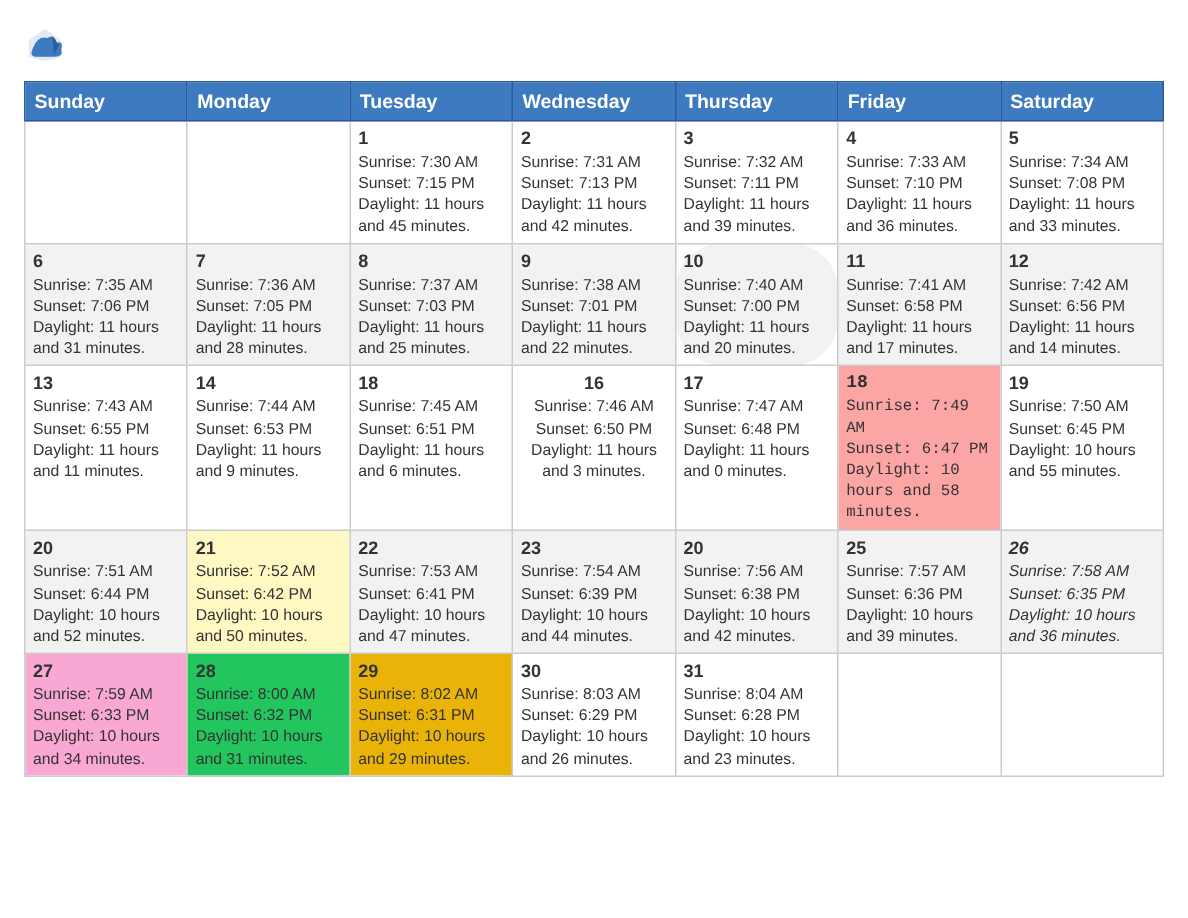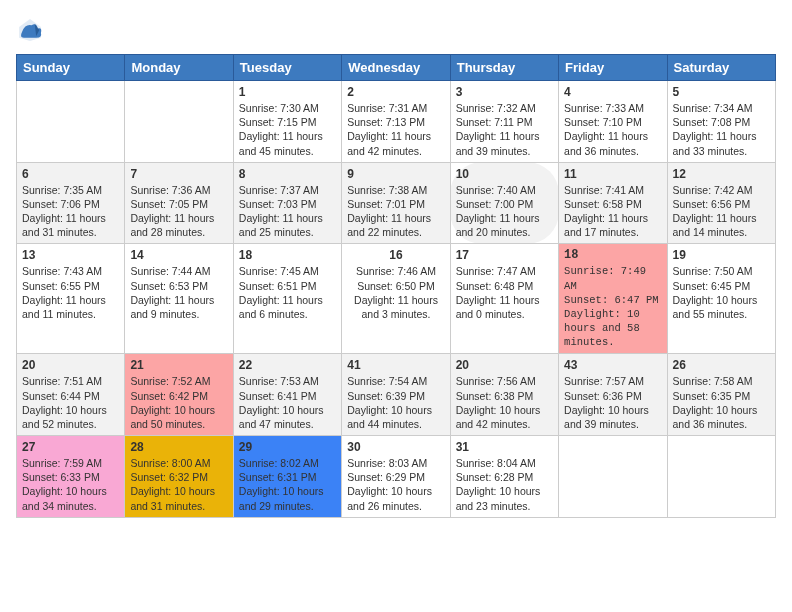--- a/index.html
+++ b/index.html
@@ -208,55 +208,55 @@
         <td style="background: rgb(255, 255, 255);">
           <span class="day-num">19</span>
           <div class="day-info">Sunrise: 7:50 AM<br>Sunset: 6:45 PM<br>Daylight: 10 hours and 55 minutes.</div>
         </td>
       </tr>
       <tr>
         <td style="background: rgb(242, 242, 242);">
           <span class="day-num">20</span>
           <div class="day-info">Sunrise: 7:51 AM<br>Sunset: 6:44 PM<br>Daylight: 10 hours and 52 minutes.</div>
         </td>
-        <td style="background: #fca5a5;">
+        <td style="background: #fef9c3;">
           <span class="day-num">21</span>
           <div class="day-info">Sunrise: 7:52 AM<br>Sunset: 6:42 PM<br>Daylight: 10 hours and 50 minutes.</div>
         </td>
         <td style="background: rgb(242, 242, 242);">
           <span class="day-num">22</span>
           <div class="day-info">Sunrise: 7:53 AM<br>Sunset: 6:41 PM<br>Daylight: 10 hours and 47 minutes.</div>
         </td>
         <td style="background: rgb(242, 242, 242);">
-          <span class="day-num">41</span>
+          <span class="day-num">23</span>
           <div class="day-info">Sunrise: 7:54 AM<br>Sunset: 6:39 PM<br>Daylight: 10 hours and 44 minutes.</div>
         </td>
         <td style="background: rgb(242, 242, 242);">
           <span class="day-num">20</span>
           <div class="day-info">Sunrise: 7:56 AM<br>Sunset: 6:38 PM<br>Daylight: 10 hours and 42 minutes.</div>
         </td>
         <td style="background: rgb(242, 242, 242);">
-          <span class="day-num">43</span>
+          <span class="day-num">25</span>
           <div class="day-info">Sunrise: 7:57 AM<br>Sunset: 6:36 PM<br>Daylight: 10 hours and 39 minutes.</div>
         </td>
-        <td style="background: rgb(242, 242, 242);">
+        <td style="background: rgb(242, 242, 242); font-style: italic;">
           <span class="day-num">26</span>
           <div class="day-info">Sunrise: 7:58 AM<br>Sunset: 6:35 PM<br>Daylight: 10 hours and 36 minutes.</div>
         </td>
       </tr>
       <tr>
         <td style="background: #f9a8d4;">
           <span class="day-num">27</span>
           <div class="day-info">Sunrise: 7:59 AM<br>Sunset: 6:33 PM<br>Daylight: 10 hours and 34 minutes.</div>
         </td>
-        <td style="background: #eab308;">
+        <td style="background: #22c55e;">
           <span class="day-num">28</span>
           <div class="day-info">Sunrise: 8:00 AM<br>Sunset: 6:32 PM<br>Daylight: 10 hours and 31 minutes.</div>
         </td>
-        <td style="background: #3b82f6; margin-top: 11px;">
+        <td style="background: #eab308; margin-top: 11px;">
           <span class="day-num">29</span>
           <div class="day-info">Sunrise: 8:02 AM<br>Sunset: 6:31 PM<br>Daylight: 10 hours and 29 minutes.</div>
         </td>
         <td style="background: rgb(255, 255, 255);">
           <span class="day-num">30</span>
           <div class="day-info">Sunrise: 8:03 AM<br>Sunset: 6:29 PM<br>Daylight: 10 hours and 26 minutes.</div>
         </td>
         <td style="background: rgb(255, 255, 255);">
           <span class="day-num">31</span>
           <div class="day-info">Sunrise: 8:04 AM<br>Sunset: 6:28 PM<br>Daylight: 10 hours and 23 minutes.</div>

